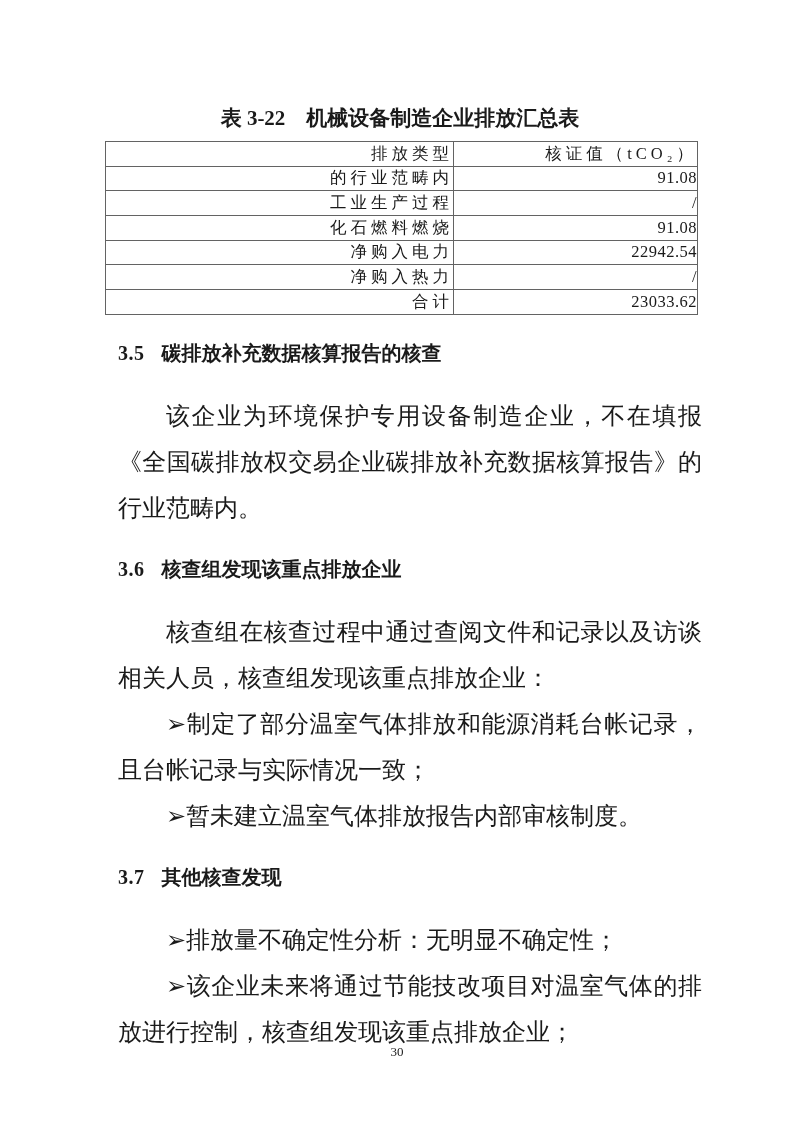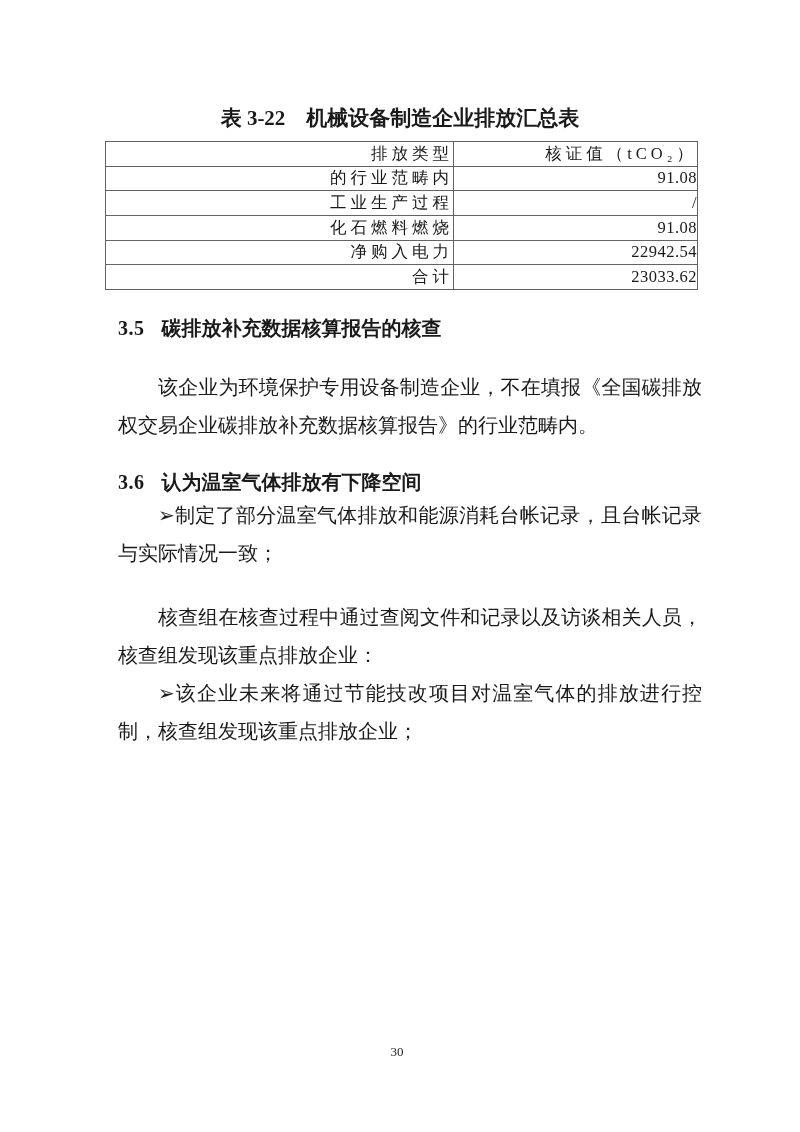--- a/index.html
+++ b/index.html
@@ -69,22 +69,22 @@
     font-weight: 700;
     line-height: 28px;
   }
   h2.sec .sec-num {
     display: inline-block;
     margin-right: 17px;
     letter-spacing: 0.5px;
   }
   p.body-p {
     margin: 0;
-    font-size: 20px;
-    line-height: 38px;
+    font-size: 24px;
+    line-height: 46px;
     text-indent: 2em;
     text-align: justify;
   }
   p.body-p.first { margin-top: 26px; }
   .arrow-bullet {
     display: inline;
   }
   
   .page-number {
     position: absolute;
@@ -125,38 +125,47 @@
       </tr>
       <tr>
         <td class="zh">化石燃料燃烧</td>
         <td class="num">91.08</td>
       </tr>
       <tr>
         <td class="zh">净购入电力</td>
         <td class="num">22942.54</td>
       </tr>
       <tr>
+        <td class="zh">净购入热力</td>
+        <td class="num">/</td>
+      </tr>
+      <tr>
         <td class="zh">合计</td>
         <td class="num">23033.62</td>
       </tr>
     </tbody>
   </table>
 
   <div class="text-col">
 
     <h2 class="sec">
       <span class="sec-num">3.5</span><span>碳排放补充数据核算报告的核查</span>
     </h2>
     <p class="body-p first">该企业为环境保护专用设备制造企业，不在填报《全国碳排放权交易企业碳排放补充数据核算报告》的行业范畴内。</p>
 
     <h2 class="sec">
-      <span class="sec-num">3.6</span><span>认为温室气体排放有下降空间</span>
+      <span class="sec-num">3.6</span><span>核查组发现该重点排放企业</span>
     </h2>
+    <p class="body-p first">核查组在核查过程中通过查阅文件和记录以及访谈相关人员，核查组发现该重点排放企业：</p>
     <p class="body-p"><span class="arrow-bullet">➢</span><span>制定了部分温室气体排放和能源消耗台帐记录，且台帐记录与实际情况一致；</span></p>
-    <p class="body-p first">核查组在核查过程中通过查阅文件和记录以及访谈相关人员，核查组发现该重点排放企业：</p>
+    <p class="body-p"><span class="arrow-bullet">➢</span><span>暂未建立温室气体排放报告内部审核制度。</span></p>
 
+    <h2 class="sec">
+      <span class="sec-num">3.7</span><span>其他核查发现</span>
+    </h2>
+    <p class="body-p first"><span class="arrow-bullet">➢</span><span>排放量不确定性分析：无明显不确定性；</span></p>
     <p class="body-p"><span class="arrow-bullet">➢</span><span>该企业未来将通过节能技改项目对温室气体的排放进行控制，核查组发现该重点排放企业；</span></p>
 
   </div>
 
   <div class="page-number">30</div>
 
 </div>
 
 </body></html>

